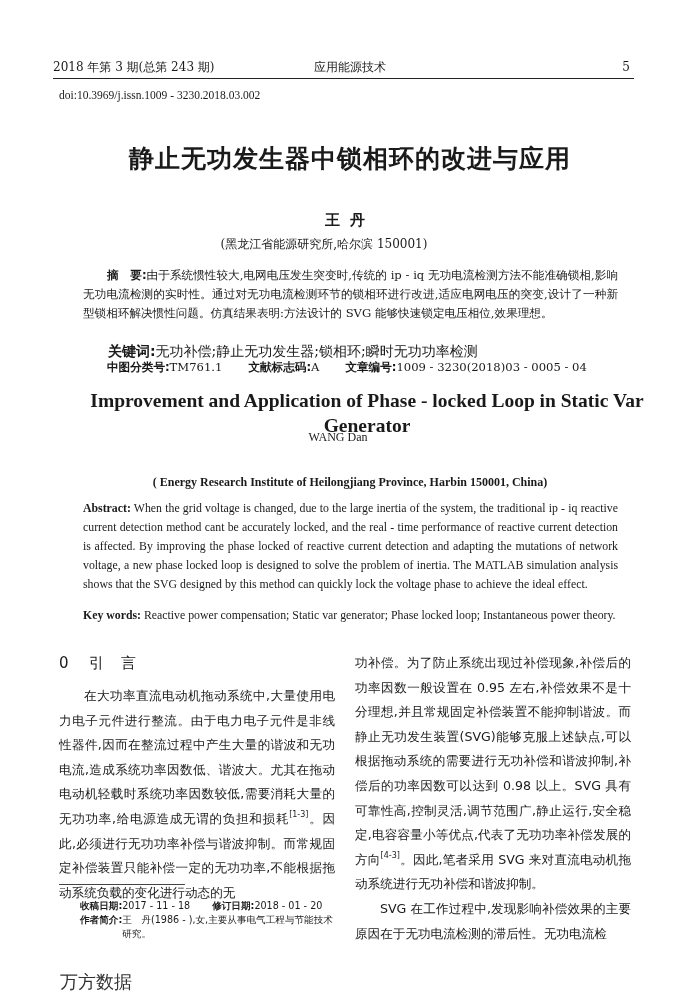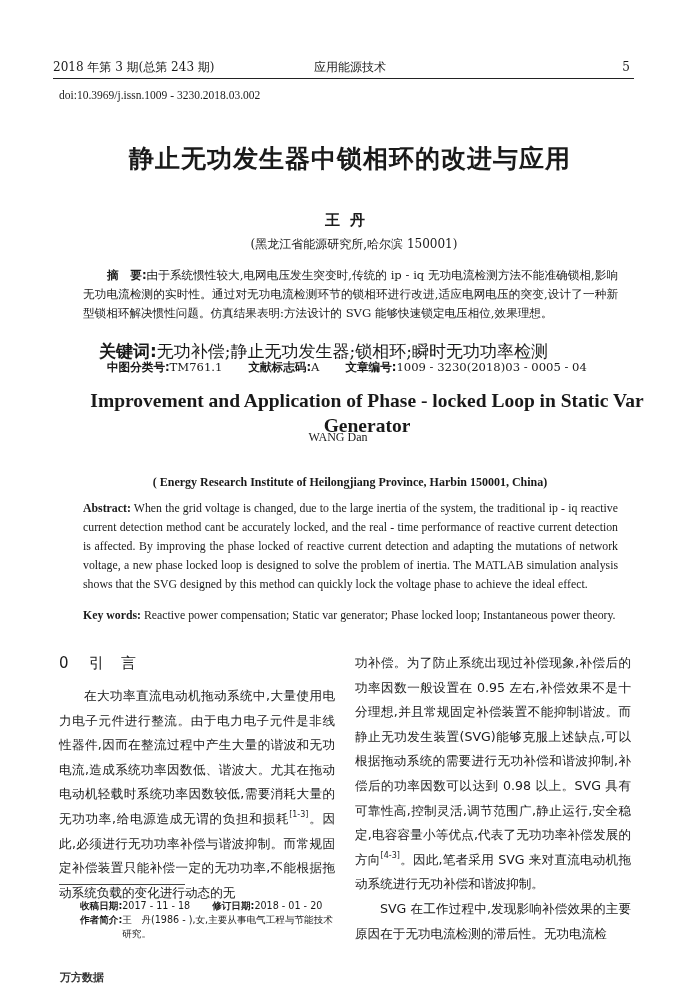--- a/index.html
+++ b/index.html
@@ -17,28 +17,28 @@
   .rh-left { position: absolute; left: 0; top: 0; }
   .rh-center { position: absolute; left: 261px; top: 0; }
   .rh-right { position: absolute; right: 4px; top: 0; }
   .doi { left: 59px; top: 89px; font-size: 11.5px; font-family: "Liberation Serif", serif; }
   .cn-title {
     left: 0; width: 700px; top: 142px; text-align: center;
     font-size: 25px; font-weight: bold; letter-spacing: 1px;
     font-family: "DejaVu Sans", sans-serif;
   }
   .cn-author { left: 0; width: 700px; top: 211px; text-align: center; font-size: 15px; font-weight: bold; letter-spacing: 10px; }
-  .cn-aff { left: 0; width: 648px; top: 236px; text-align: center; font-size: 12px; padding-left: 30px; }
+  .cn-aff { left: 0; width: 648px; top: 236px; text-align: center; font-size: 12px; }
   .cn-abstract {
     left: 83px; width: 535px; top: 266px;
     font-size: 11.6px; line-height: 19px; text-indent: 24px;
     text-align: justify;
   }
   .lbl { font-weight: bold; font-family: "DejaVu Sans", sans-serif; margin-top: 32px; }
-  .cn-keywords { left: 99px; width: 520px; top: 342px; font-size: 17px; line-height: 19px; }
+  .cn-keywords { left: 108px; width: 520px; top: 342px; font-size: 14px; line-height: 19px; }
   .cn-class { left: 107px; width: 520px; top: 358px; font-size: 11.6px; line-height: 19px; white-space: nowrap; }
   .cn-class span.gap { display: inline-block; width: 26px; }
   .en-title {
     left: 87px; width: 560px; top: 388px; text-align: center;
     font-size: 19.5px; font-weight: bold; line-height: 25px;
     font-family: "Liberation Serif", serif;
   }
   .en-author { left: 0; width: 676px; top: 430px; text-align: center; font-size: 12px; font-family: "Liberation Serif", serif; }
   .en-aff { left: 0; width: 700px; top: 475px; text-align: center; font-size: 12px; font-weight: bold; font-family: "Liberation Serif", serif; }
   .en-abstract {
@@ -64,21 +64,21 @@
   .indent { text-indent: 25px; }
   sup { font-size: 8px; vertical-align: 6px; line-height: 0; }
   .footnote-rule { left: 59px; top: 884px; width: 126px; border-top: 1px solid #444; }
   .footnote {
     left: 80px; width: 256px; top: 899px;
     font-size: 9.6px; line-height: 14px; font-family: "DejaVu Sans", sans-serif;
   }
   .fn-row { display: flex; }
   .fn-lbl { font-weight: bold; white-space: nowrap; }
   .fn-gap { display: inline-block; width: 22px; }
-  .watermark { left: 60px; top: 970px; font-size: 11px; font-family: "DejaVu Sans", sans-serif; color: #333; font-weight: bold; }
+  .watermark { left: 60px; top: 970px; font-size: 18px; font-family: "DejaVu Sans", sans-serif; color: #333; }
 </style>
 </head>
 <body>
 
 <div class="abs running-header">
   <span class="rh-left">2018 年第 3 期(总第 243 期)</span>
   <span class="rh-center">应用能源技术</span>
   <span class="rh-right">5</span>
 </div>
 

